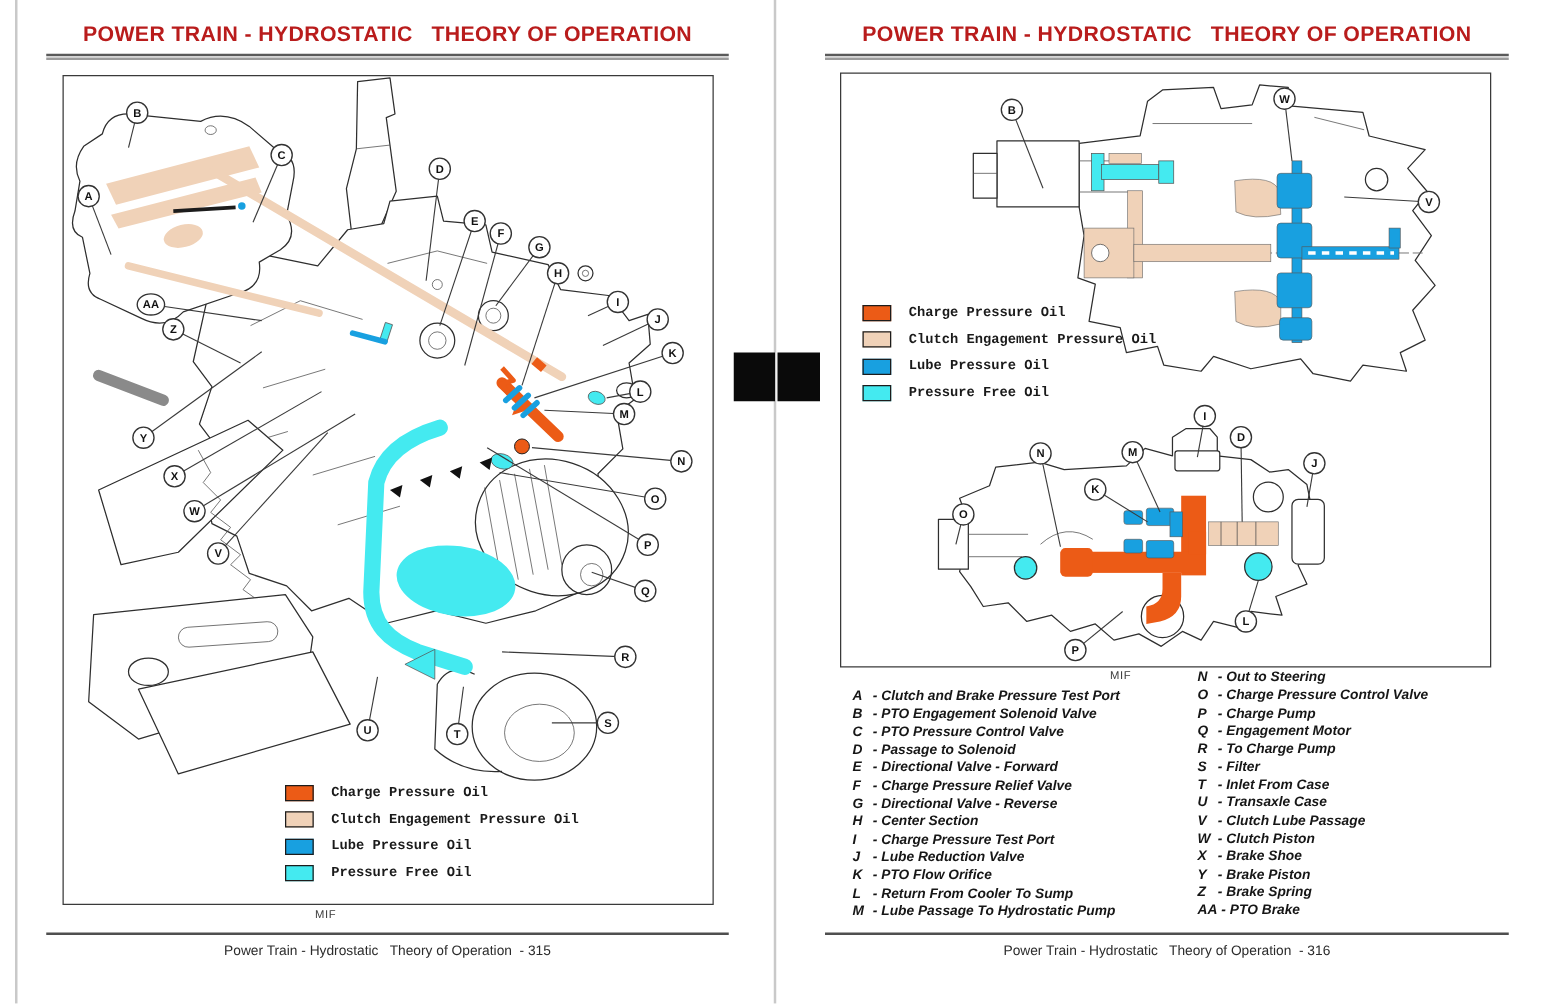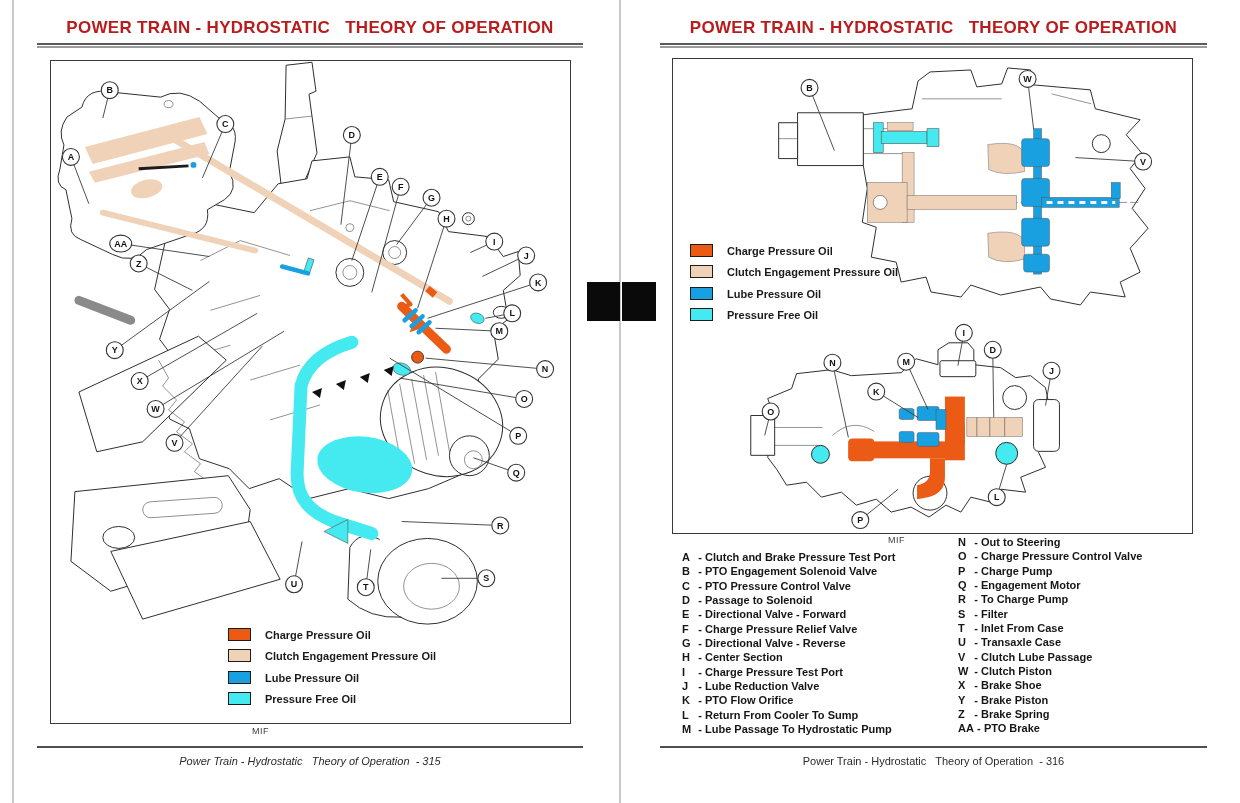--- a/index.html
+++ b/index.html
@@ -19,25 +19,25 @@
 
   .diagram-frame { position:absolute; border:1.5px solid #3a3a3a; background:#fff; }
   .diagram-frame svg { display:block; width:100%; height:100%; }
 
   .mif { position:absolute; font-size:9px; color:#3c3c3c; letter-spacing:0.5px; }
 
   .footer-rule { position:absolute; top:746px; height:2px; background:#4f4f4f; }
   .footer-text { position:absolute; top:755px; font-size:11px; color:#2b2b2b; text-align:center; white-space:pre; }
 
   .legend { position:absolute; }
-  .legend-row { display:flex; align-items:flex-end; height:13px; margin-bottom:8.4px; }
+  .legend-row { display:flex; align-items:center; height:13px; margin-bottom:8.4px;font-family:Liberation Mono, monospace; }
   .swatch { display:inline-block; width:23px; height:13px; border:1.6px solid #1c1c1c; }
   .legend-label { font-size:11px; font-weight:bold; color:#1a1a1a; margin-left:14px; white-space:pre; }
 
-  .parts-col { position:absolute; }
+  .parts-col { position:absolute;font-style:italic; }
   .part-row { height:14.35px; font-size:11px; font-weight:bold; color:#161616; white-space:pre; }
   .pkey { display:inline-block; min-width:13px; }
   .psep { display:inline-block; width:10px; text-align:center; }
 
   
   .ol   { fill:none; stroke:#2e2e2e; stroke-width:1; stroke-linejoin:round; }
   .olf  { fill:#ffffff; stroke:#2e2e2e; stroke-width:1; stroke-linejoin:round; }
   .thin { stroke-width:0.6; stroke:#4a4a4a; }
   .tanf  { fill:var(--c-clutch); stroke:none; }
   .tanf2 { fill:var(--c-clutch); stroke:#6b6b6b; stroke-width:0.5; }
@@ -245,21 +245,21 @@
         <span class="legend-label">Lube Pressure Oil</span>
       </div>
       <div class="legend-row">
         <span class="swatch" style="background-color: rgb(68, 234, 240);"></span>
         <span class="legend-label">Pressure Free Oil</span>
       </div>
     </div>
 
     <div class="mif" style="left:252px;top:726px;">MIF</div>
     <div class="footer-rule" style="left:37px;width:546px;"></div>
-    <div class="footer-text" style="left:37px;width:546px;font-style:italic;">Power Train - Hydrostatic   Theory of Operation  - 315</div>
+    <div class="footer-text" style="left:37px;width:546px;">Power Train - Hydrostatic   Theory of Operation  - 315</div>
   </div>
 
   <div>
     <div class="page-title" style="left:660px;width:547px;">POWER TRAIN - HYDROSTATIC   THEORY OF OPERATION</div>
     <div class="header-rule" style="left:660px;width:547px;"></div>
 
     <div class="diagram-frame" style="left:672px;top:58px;width:521px;height:476px;">
       <svg viewBox="0 0 521 476">
 
         <g>

